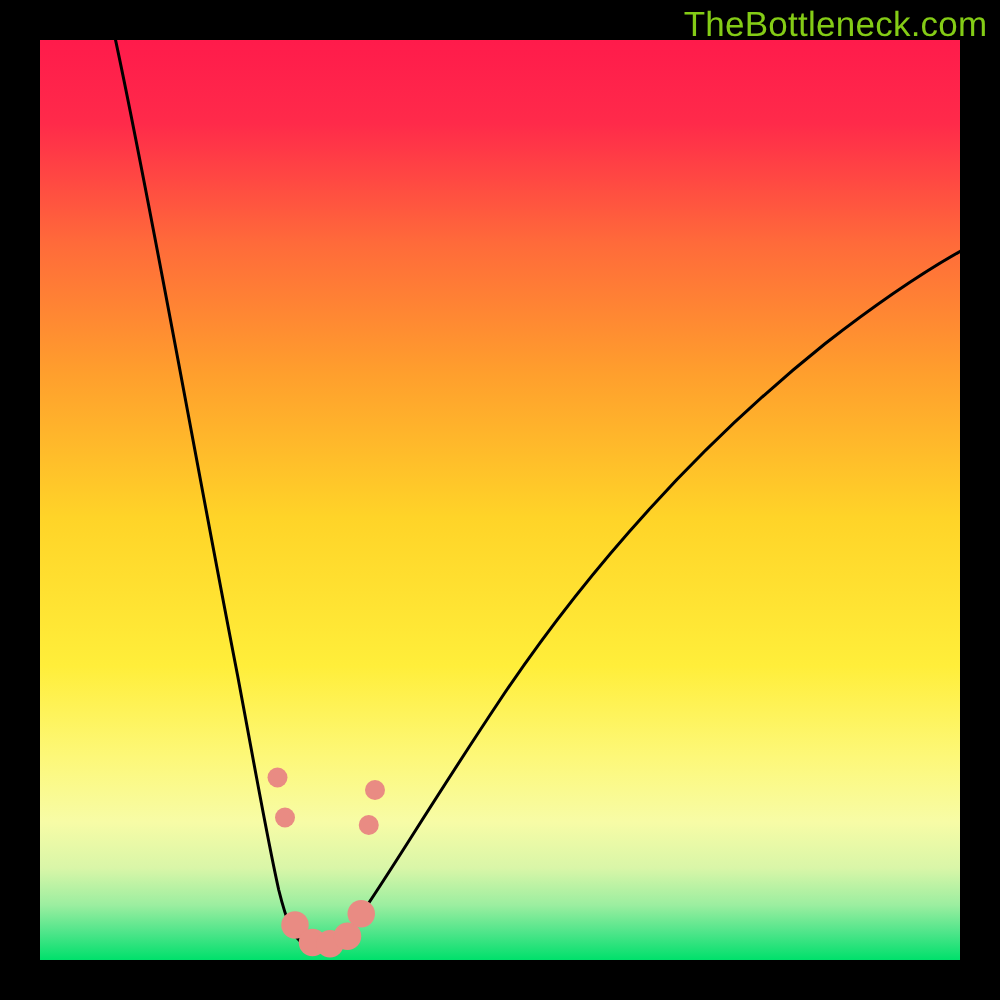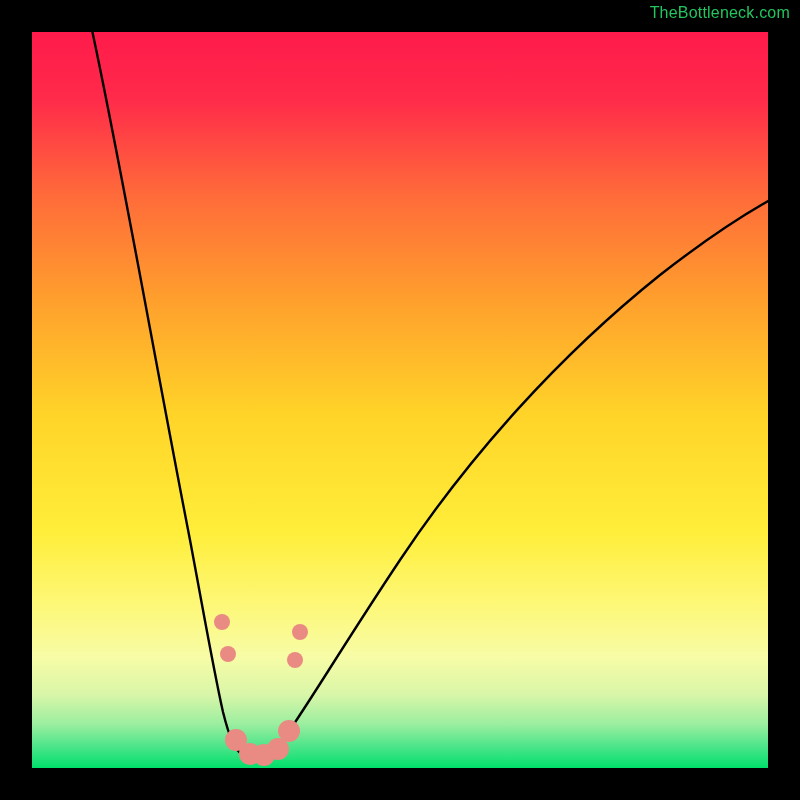--- a/index.html
+++ b/index.html
@@ -15,22 +15,22 @@
     position: absolute;
     top: 0;
     left: 0;
     width: 800px;
     height: 800px;
   }
   .watermark {
     position: absolute;
     top: 4px;
     right: 10px;
-    color: #22c55e;
-    font-size: 16px;
+    color: #84cc16;
+    font-size: 28px;
     letter-spacing: 0.2px;
     user-select: none;
   }
   svg {
     display: block;
   }
 </style>
 </head>
 <body>
 

